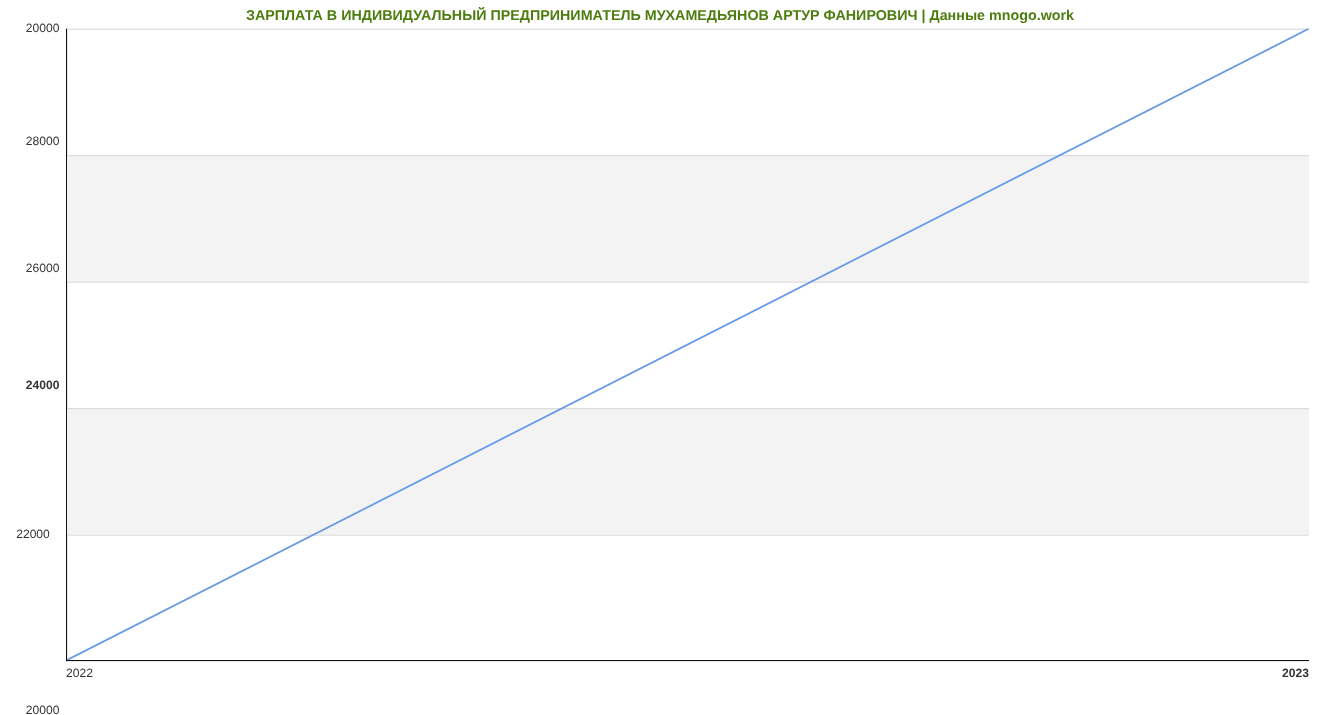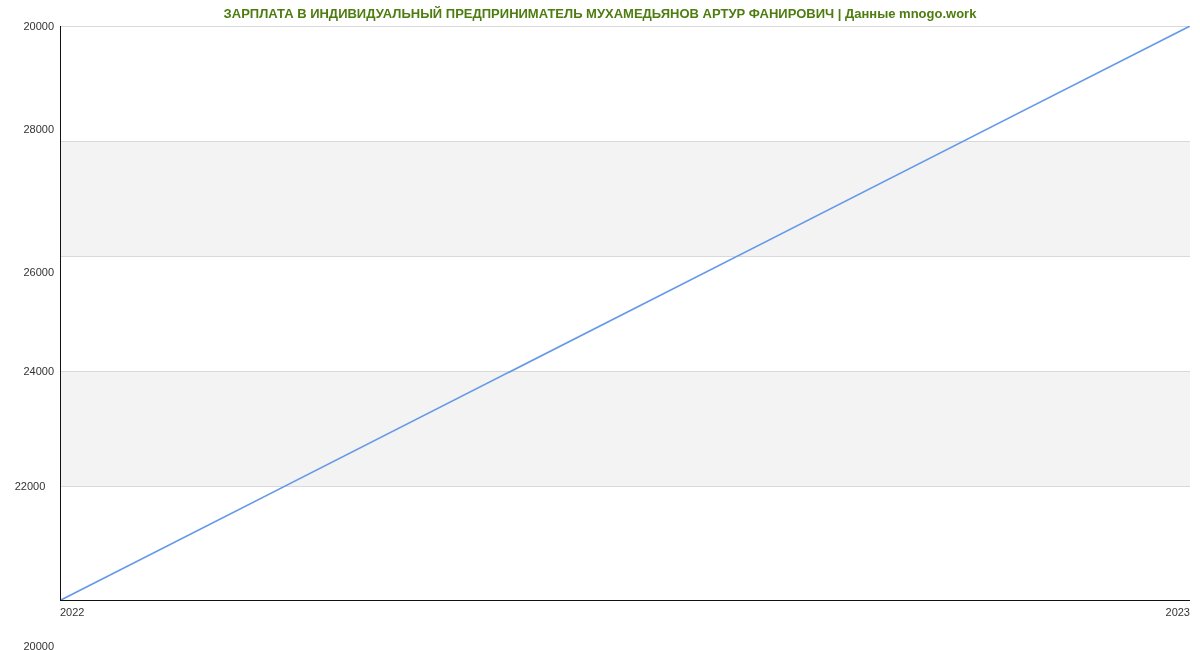--- a/index.html
+++ b/index.html
@@ -85,19 +85,19 @@
       <div class="band" style="top: 115px; height: 115px;"></div>
       <div class="gridline" style="top: 230px;"></div>
       <div class="gridline" style="top: 115px;"></div>
       <div class="gridline" style="top: 0px;"></div>
       <svg class="lines" id="lines" preserveAspectRatio="none" viewBox="0 0 1130 575">
         <path d="M0 575 L1130 0" fill="none" stroke="#6699e8" stroke-width="1.6"></path>
       </svg>
   </div>
 <div class="ytick" style="top: 601px; margin-top: 45px;">20000</div>
     <div class="ytick" style="top: 486px; text-align: center;">22000</div>
-    <div class="ytick" style="top: 371px;">24000</div>
-    <div class="ytick" style="top: 272px;">26000</div>
+    <div class="ytick" style="top: 351px; font-weight: bold;">24000</div>
+    <div class="ytick" style="top: 244px;">26000</div>
     <div class="ytick" style="top: 129px;">28000</div>
     <div class="ytick" style="top: 26px;">20000</div>
     <div class="xtick" style="left: 60px; text-align: center;">2022</div>
-    <div class="xtick" style="left: 1190px; transform: translateX(-100%);">2023</div>
+    <div class="xtick" style="left: 1190px; transform: translateX(-100%); font-weight: bold;">2023</div>
   </div>
 
 </body></html>

